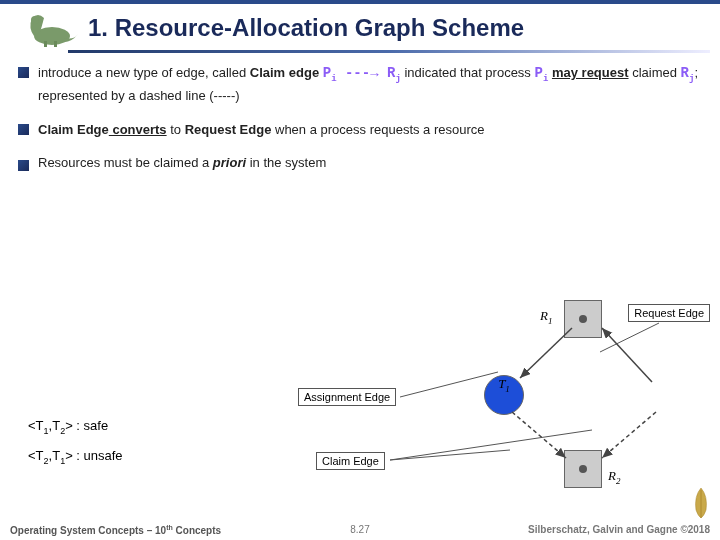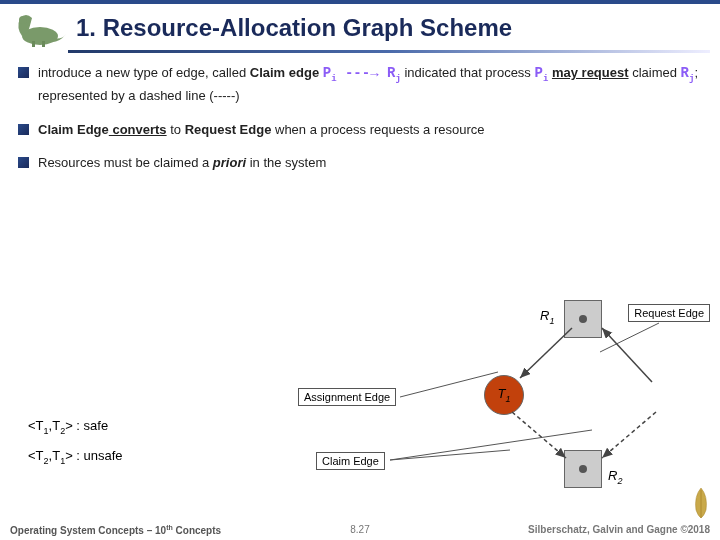--- a/index.html
+++ b/index.html
@@ -7,21 +7,21 @@
     width: 720px;
     height: 540px;
     font-family: Arial, sans-serif;
     position: relative;
     background: #fff;
     overflow: hidden;
   }
   .header {
     display: flex;
     align-items: center;
-    padding: 4px 8px 0 8px;
+    padding: 4px 8px 0 20px;
     border-top: 4px solid #2a4a8a;
   }
   .dino {
     width: 60px;
     height: 40px;
     flex-shrink: 0;
   }
   .title {
     font-size: 24px;
     font-weight: bold;
@@ -59,20 +59,21 @@
     font-weight: bold;
     color: #8b5cf6;
     font-size: 14px;
   }
   .sub { font-size: 9px; vertical-align: sub; }
   .right-column {
     position: absolute;
     right: 6px;
     top: 300px;
     width: 250px;
+    font-family: Liberation Serif, serif;
   }
   .label-box {
     border: 1px solid #555;
     background: #fff;
     font-size: 11px;
     padding: 2px 5px;
     display: inline-block;
     position: absolute;
   }
   .seq {
@@ -118,23 +119,22 @@
   }
   .res-dot {
     width: 8px; height: 8px; background: #555; border-radius: 50%;
   }
   .proc-circ {
     position: absolute;
     width: 40px;
     height: 40px;
     border: 1px solid #666;
     border-radius: 50%;
-    background: #c2410c;
-    display: flex;
-    align-items: center;
+    background: #1d4ed8;
+    display: flex;
     justify-content: center;
     font-style: italic;
     font-size: 13px;
   }
   .res-label {
     position: absolute;
     font-style: italic;
     font-size: 13px;
   }
   svg.edges {
@@ -173,21 +173,21 @@
 
   <div class="bullet">
     <div class="sq"></div>
     <div class="txt">
       <span class="bold">Claim Edge</span><span class="bold ul"> converts</span><span> to </span><span class="bold">Request Edge</span><span> when a process requests a resource</span>
     </div>
   </div>
 
 
 
-  <div class="bullet" style="margin-bottom:10px;">
+  <div class="bullet" style="margin-bottom:10px;align-items:center;">
     <div class="sq"></div>
     <div class="txt">
       <span>Resources must be claimed a </span><span class="bold" style="font-style:italic">priori</span><span> in the system</span>
     </div>
   </div>
 
 </div>
 
 <div class="label-box" style="top:304px; right:10px;">Request Edge</div>
 <div class="label-box" style="top:388px; left:298px;">Assignment Edge</div>

